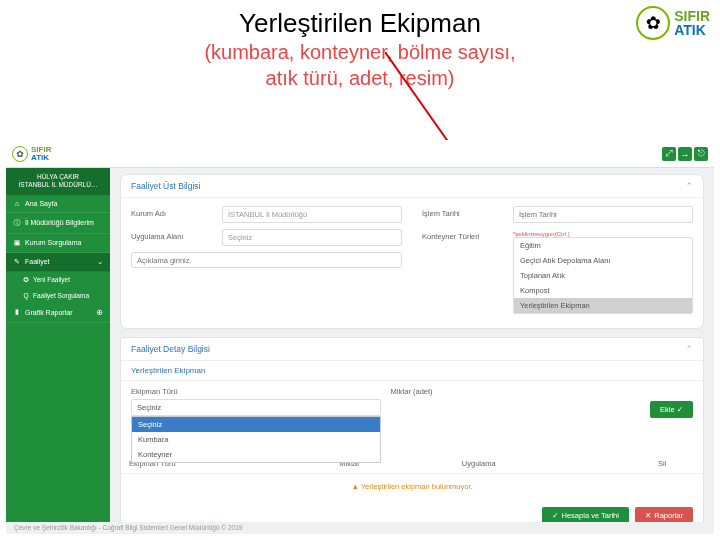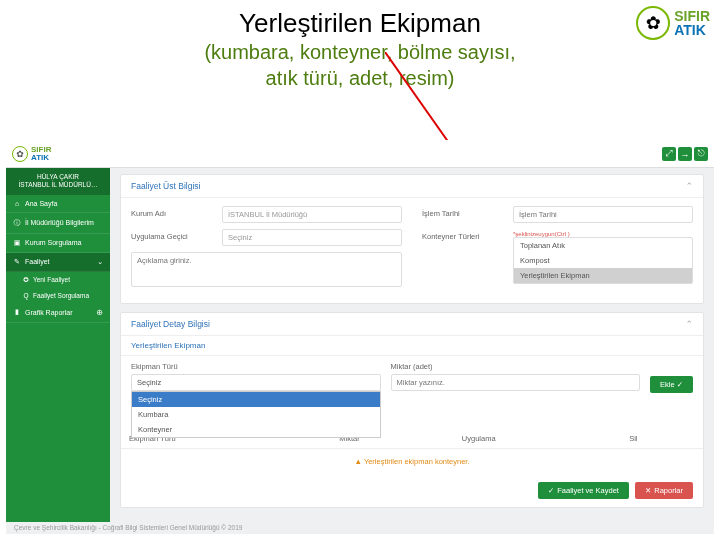--- a/index.html
+++ b/index.html
@@ -1,18 +1,18 @@
 <!DOCTYPE html>
 <html><head>
 <meta charset="utf-8">
 <style>
 *{box-sizing:border-box;margin:0;padding:0;font-family:Arial,sans-serif}
 body{width:720px;height:540px;background:#fff;position:relative;overflow:hidden}
 .slide-title{text-align:center;font-size:26px;padding-top:8px}
-.slide-sub{text-align:center;font-size:20px;color:#4d7c0f;line-height:1.3}
+.slide-sub{text-align:center;font-size:20px;color:#ef4444;line-height:1.3}
 .logo-corner{position:absolute;top:6px;right:10px;display:flex;align-items:center;gap:4px}
 .logo-corner .flower{width:34px;height:34px;border-radius:50%;border:2px solid #7ab800;display:flex;align-items:center;justify-content:center;font-size:18px}
 .logo-corner .txt{font-size:14px;line-height:1}
 .logo-corner .txt .g{color:#6aa329;font-weight:700}
 .logo-corner .txt .b{color:#0b72b5;font-weight:700}
 .arrow{position:absolute;top:52px;left:385px;width:100px;height:140px;pointer-events:none}
 .app{position:absolute;top:140px;left:6px;right:6px;bottom:6px;background:#eef0f1;font-size:8px;color:#555}
 .topbar{height:28px;background:#fff;display:flex;align-items:center;justify-content:space-between;padding:0 6px;border-bottom:1px solid #ddd}
 .topbar .mini-logo{display:flex;align-items:center;gap:3px}
 .topbar .mini-logo .flower{width:16px;height:16px;border-radius:50%;border:1px solid #7ab800;font-size:9px;display:flex;align-items:center;justify-content:center}
@@ -22,29 +22,29 @@
 .topbar .tbtns{display:flex;gap:2px}
 .topbar .tbtns span{width:14px;height:14px;background:#1f8f3b;color:#fff;font-size:9px;display:flex;align-items:center;justify-content:center;border-radius:2px}
 .main{display:flex;height:calc(100% - 40px)}
 .sidebar{width:104px;background:#1f8f3b;color:#fff;font-size:7px}
 .sidebar .user{background:#156e2c;padding:5px;text-align:center;font-size:6.5px;line-height:1.3}
 .sidebar .nav-item{display:flex;align-items:center;gap:4px;padding:5px 7px;border-bottom:1px solid rgba(255,255,255,.1)}
 .sidebar .nav-item.sel{background:#156e2c}
 .sidebar .sub{font-size:6.5px;padding:4px 7px 4px 16px;display:flex;align-items:center;gap:3px}
 .sidebar .ic{width:8px;text-align:center}
 .content{flex:1;padding:6px 10px;overflow:hidden}
-.panel{background:#fff;border:1px solid #e3e3e3;border-radius:2px;margin-bottom:8px}
+.panel{background:#fff;border:1px solid #e3e3e3;border-radius:7px;margin-bottom:8px}
 .panel-h{padding:6px 10px;border-bottom:1px solid #eee;color:#2f73b7;font-size:8.5px;display:flex;justify-content:space-between;align-items:center}
 .panel-h .chev{color:#aaa;font-size:9px}
 .panel-b{padding:8px 10px}
 .row{display:flex;margin-bottom:6px;gap:21px}
 .row .lab{width:70px;color:#666;font-size:7.5px;padding-top:3px}
 .row .fld{flex:1}
 .row .fld input,.row .fld .sel,.row .fld textarea{width:100%;border:1px solid #ddd;border-radius:2px;padding:3px 5px;font-size:7.5px;color:#999;background:#fff;font-family:inherit}
-.row .fld textarea{height:35px;resize:none}
+.row .fld textarea{height:16px;resize:none}
 .twocol{display:flex;gap:20px}
 .twocol>div{flex:1}
 .req{color:#d9534f;font-size:6px;margin-top:2px}
 .ft-list{border:1px solid #ddd;border-radius:2px;font-size:7.5px}
 .ft-list div{padding:3px 6px}
 .ft-list .hl{background:#d0d0d0}
 .panel2{background:#fff;border:1px solid #e3e3e3;border-radius:2px}
 .sec-h{padding:5px 10px;color:#2f73b7;font-size:8px;border-bottom:1px solid #eee}
 .eq-row{display:flex;gap:10px;padding:6px 10px;align-items:flex-start}
 .eq-col{flex:1}
@@ -143,39 +143,41 @@
             <span class="chev">⌃</span>
           </div>
         <div class="panel-b">
           <div class="twocol">
             <div>
               <div class="row">
                   <div class="lab">Kurum Adı</div>
                   <div class="fld"><input value="İSTANBUL İl Müdürlüğü" style=""></div>
                 </div>
               <div class="row">
-                  <div class="lab">Uygulama Geçici</div>
+                  <div class="lab">Uygulama Alanı</div>
                   <div class="fld">
                     <div class="sel">Seçiniz</div>
                   </div>
                 </div>
               <div class="row">
                   <div class="fld"><textarea placeholder="Açıklama giriniz." style=""></textarea></div>
                 </div>
             </div>
             <div>
               <div class="row">
                   <div class="lab">İşlem Tarihi</div>
                   <div class="fld"><input placeholder="İşlem Tarihi" style=""></div>
                 </div>
               <div class="row">
                   <div class="lab">Konteyner Türleri</div>
                   <div class="fld">
                 <div class="req">*şeklinizeuygun(Ctrl )</div>
                 <div class="ft-list">
+                  <div>Eğitim</div>
+                  <div>Geçici Atık Depolama Alanı</div>
                   <div>Toplanan Atık</div>
                   <div>Kompost</div>
                   <div class="hl">Yerleştirilen Ekipman</div>
                 </div>
               </div>
                 </div>
             </div>
           </div>
         </div>
       </div>
@@ -193,40 +195,39 @@
               <div class="sel">Seçiniz</div>
               <div class="opts">
                 <div class="selop">Seçiniz</div>
                 <div>Kumbara</div>
                 <div>Konteyner</div>
               </div>
             </div>
           </div>
           <div class="eq-col">
             <div class="eq-lab">Miktar (adet)</div>
-            <input style="width: 100%; border: 1px solid rgb(221, 221, 221); border-radius: 2px; padding: 3px 5px; font-size: 7.5px;" placeholder="Miktar yazınız.">
           </div>
           <div style="padding-top:14px"><button class="btn green">Ekle  ✓</button></div>
         </div>
         <table class="tbl">
           <tbody>
               <tr>
             <th>Ekipman Türü</th>
             <th>Miktar</th>
             <th>Uygulama</th>
-            <th style="text-align:left">Sil</th>
+            <th style="text-align:center">Sil</th>
           </tr>
           <tr>
                 <td colspan="4">
-                  <div class="empty">Yerleştirilen ekipman konteyner.</div>
+                  <div class="empty">Yerleştirilen ekipman bulunmuyor.</div>
                 </td>
               </tr>
         </tbody>
           </table>
         <div class="foot-btns">
-          <button class="btn green">✓ <span>Faaliyet ve Kaydet</span></button>
+          <button class="btn green">✓ <span>Hesapla ve Tarihi</span></button>
           <button class="btn red">✕ <span>Raporlar</span></button>
         </div>
       </div>
     </div>
   </div>
   <div class="footer">Çevre ve Şehircilik Bakanlığı - Coğrafi Bilgi Sistemleri Genel Müdürlüğü © 2019</div>
 </div>
 
 </body></html>

